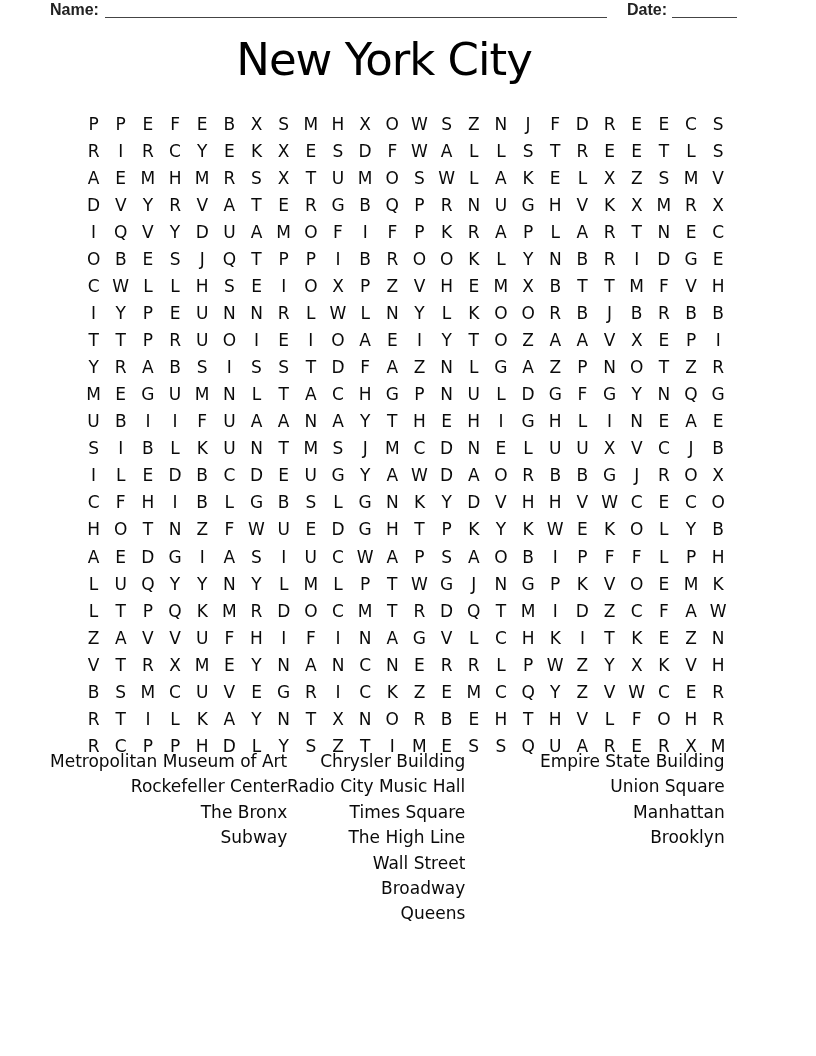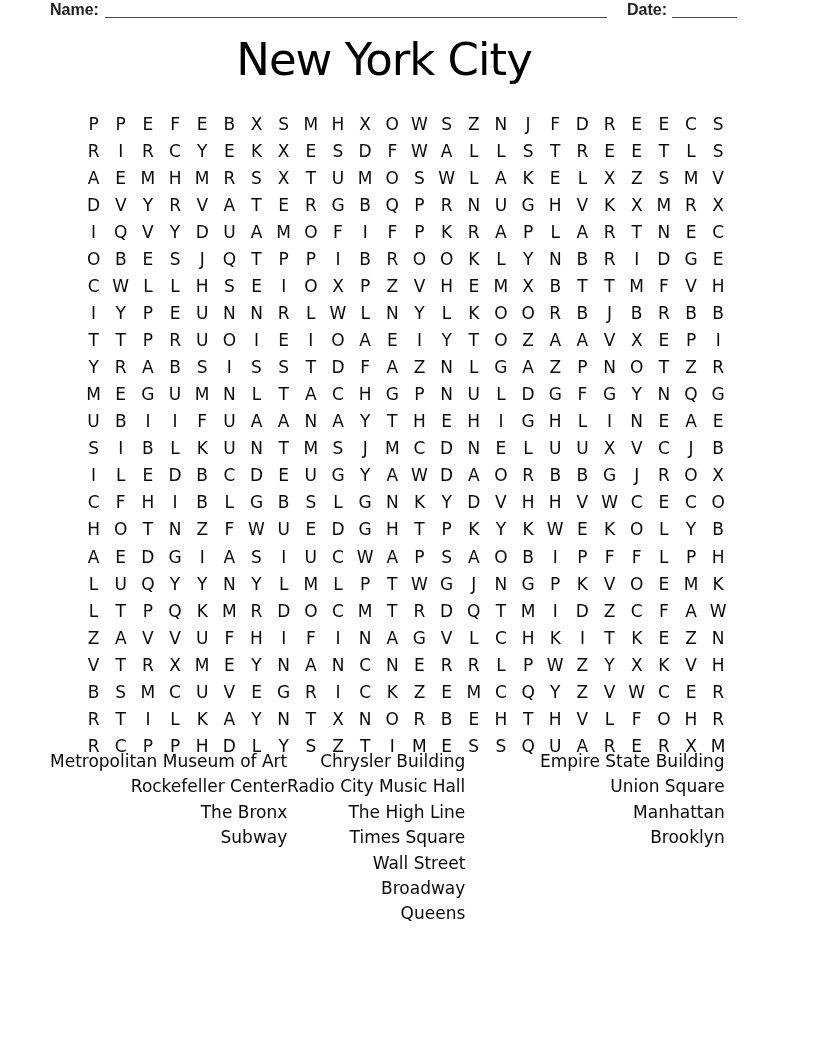--- a/index.html
+++ b/index.html
@@ -656,22 +656,22 @@
 
 <div class="word-col" id="word-col-1">
     <div class="word">Metropolitan Museum of Art</div>
     <div class="word">Rockefeller Center</div>
     <div class="word">The Bronx</div>
     <div class="word">Subway</div>
   </div>
 <div class="word-col" id="word-col-2">
     <div class="word">Chrysler Building</div>
     <div class="word">Radio City Music Hall</div>
+    <div class="word">Times Square</div>
     <div class="word">The High Line</div>
-    <div class="word">Times Square</div>
     <div class="word">Wall Street</div>
     <div class="word">Broadway</div>
     <div class="word">Queens</div>
   </div>
 <div class="word-col" id="word-col-3">
     <div class="word">Empire State Building</div>
     <div class="word">Union Square</div>
     <div class="word">Manhattan</div>
     <div class="word">Brooklyn</div>
   </div>

